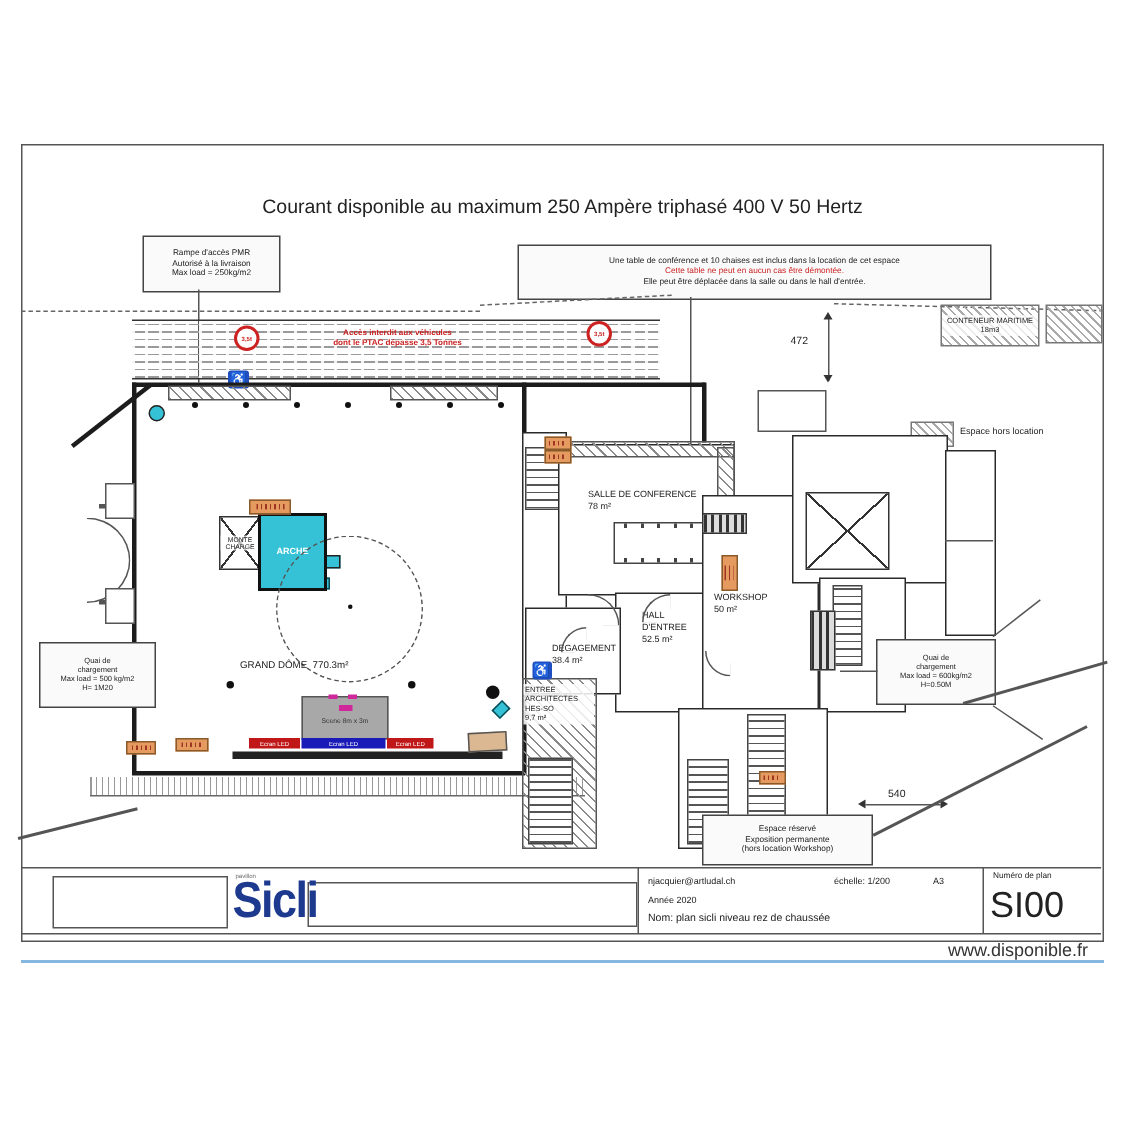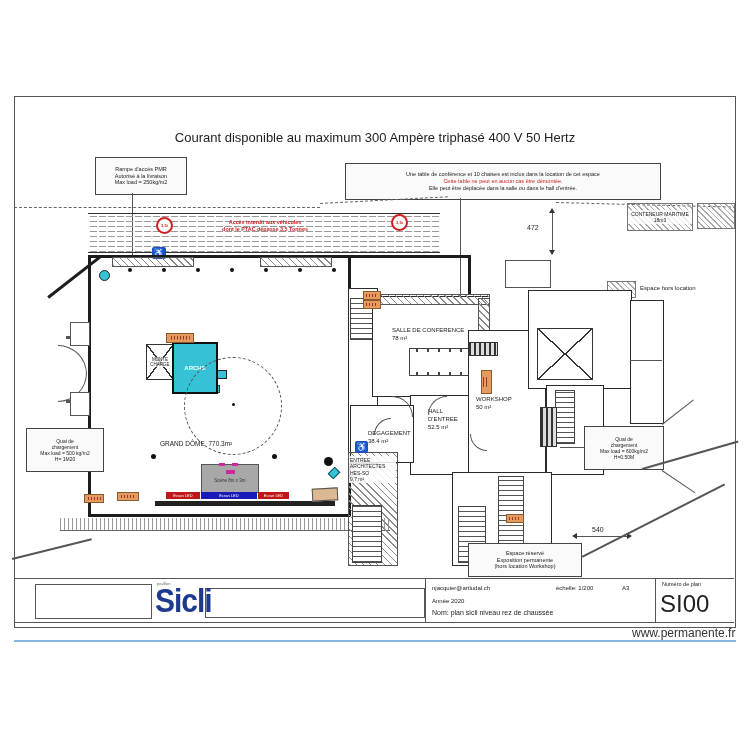--- a/index.html
+++ b/index.html
@@ -57,21 +57,21 @@
       repeating-linear-gradient(90deg,#444 0 2px,transparent 2px 11px);
     background-size:86% 3px,86% 3px;background-position:6px 0,6px 100%;background-repeat:no-repeat;}
 </style>
 </head>
 <body>
 
 <div id="stage">
 
   <div class="abs sheet" style="left:14px;top:96px;width:720px;height:530px;"></div>
 
-  <div class="abs lbl" style="left:0;top:130px;width:750px;text-align:center;font-size:13px;">Courant disponible au maximum 300 Ampère triphasé 400 V 50 Hertz</div>
+  <div class="abs lbl" style="left:0;top:130px;width:750px;text-align:center;font-size:13px;">Courant disponible au maximum 250 Ampère triphasé 400 V 50 Hertz</div>
 
   <div class="abs note" style="left:95px;top:157px;width:90px;height:36px;font-size:5.5px;">
     <span>Rampe d'accès PMR</span>
     <span>Autorisé à la livraison</span>
     <span>Max load = 250kg/m2</span>
   </div>
   <div class="abs thin" style="left:132px;top:193px;width:1px;height:62px;"></div>
 
   <div class="abs note" style="left:345px;top:163px;width:314px;height:35px;font-size:5.5px;">
     <span>Une table de conférence et 10 chaises est inclus dans la location de cet espace</span>
@@ -280,16 +280,16 @@
   <div class="abs thinroom" style="left:205px;top:588px;width:218px;height:28px;"></div>
   <div class="abs lbl" style="left:157px;top:581px;font-size:4px;color:#666;">pavillon</div>
   <div class="abs logo" style="left:155px;top:586px;">Sicli</div>
   <div class="abs lbl" style="left:432px;top:585px;font-size:6px;">njacquier@artludal.ch</div>
   <div class="abs lbl" style="left:556px;top:585px;font-size:6px;">échelle: 1/200</div>
   <div class="abs lbl" style="left:622px;top:585px;font-size:6px;">A3</div>
   <div class="abs lbl" style="left:432px;top:598px;font-size:6px;">Année 2020</div>
   <div class="abs lbl" style="left:432px;top:609px;font-size:7px;">Nom: plan  sicli  niveau  rez  de  chaussée</div>
   <div class="abs lbl" style="left:662px;top:581px;font-size:5.5px;">Numéro de plan</div>
   <div class="abs lbl" style="left:660px;top:590px;font-size:24px;">SI00</div>
-  <div class="abs lbl" style="left:632px;top:626px;font-size:12px;color:#333;">www.permanente.fr</div>
+  <div class="abs lbl" style="left:632px;top:626px;font-size:12px;color:#333;">www.disponible.fr</div>
   <div class="abs" style="left:14px;top:640px;width:722px;height:2px;background:#86b7e0;"></div>
 
 </div>
 
 </body></html>

